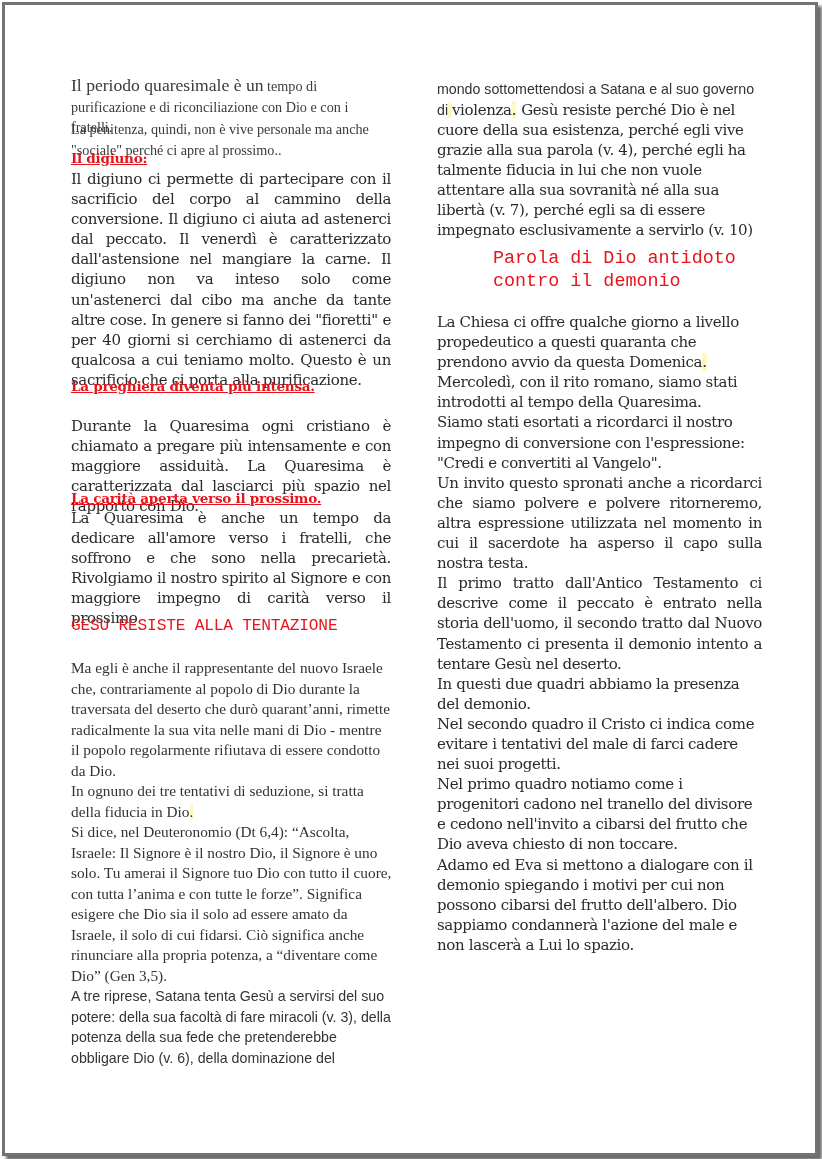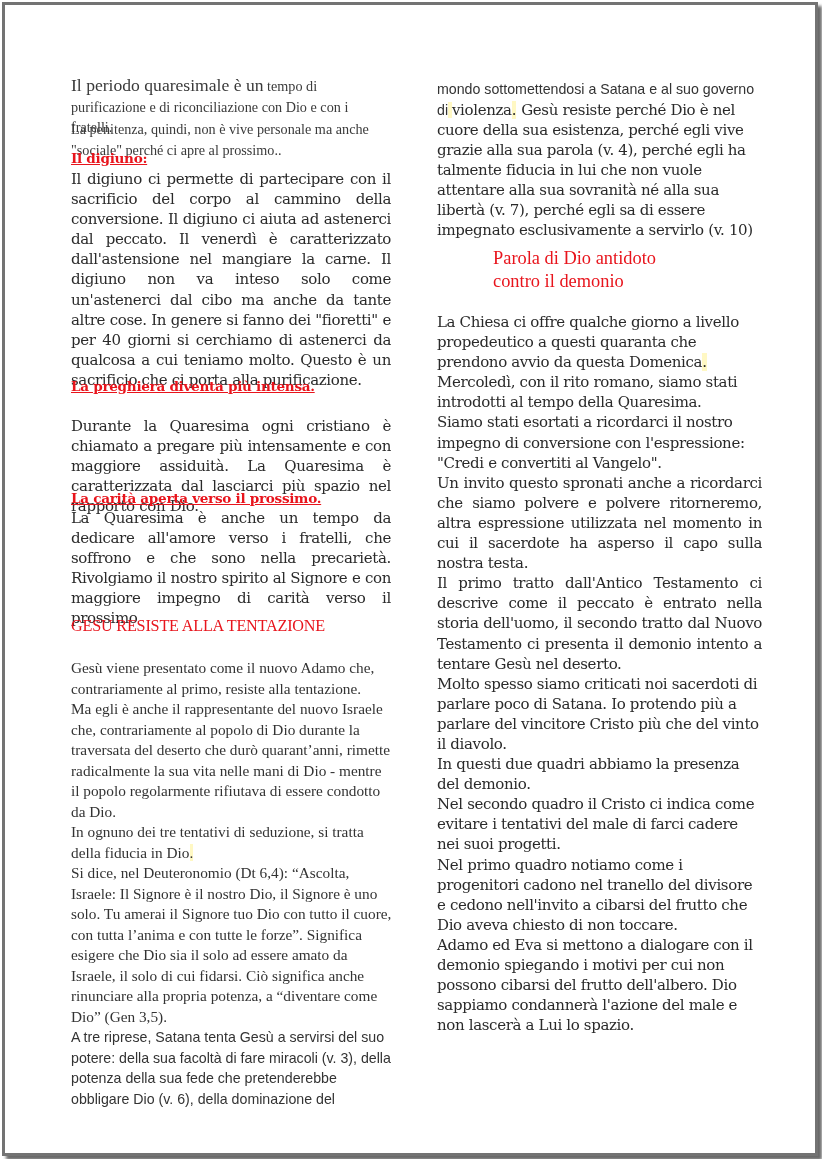--- a/index.html
+++ b/index.html
@@ -20,21 +20,21 @@
   .col-right { left: 432px; width: 325px; }
   p { margin: 0; }
   .ser { font-family: "Liberation Serif", serif; }
   .dv { font-family: "DejaVu Serif", serif; font-size: 15px; line-height: 20.1px; letter-spacing: -0.35px; }
   .tnr { font-family: "Liberation Serif", serif; font-size: 15.3px; line-height: 20.5px; }
   .sans { font-family: "Liberation Sans", "DejaVu Sans", sans-serif; font-size: 14.2px; line-height: 20.5px; color: #333; }
   .sec-head {
     font-family: "DejaVu Serif", serif; font-weight: bold; font-size: 13.6px;
     text-decoration: underline; color: #e8141c; line-height: 19px; letter-spacing: -0.3px;
   }
-  .title-red { font-family: Liberation Serif, serif; color: #e8141c; }
+  .title-red { font-family: Liberation Mono, monospace; color: #e8141c; }
   .hl { background: #fff8c4; }
   .just { text-align: justify; }
 </style>
 </head>
 <body>
 
 <div class="page">
 
   <div class="col col-left">
     <p class="ser" style="position:absolute; top:70px; width:322px; font-size:14.2px; line-height:20.6px; color:#3a3a3a;">
@@ -47,21 +47,20 @@
 
     <div class="sec-head" style="position:absolute; top:372px;">La preghiera diventa più intensa.</div>
     <p class="dv just" style="position:absolute; top:391px; width:320px;margin-top:20px;">Durante la Quaresima ogni cristiano è chiamato a pregare più intensamente e con maggiore assiduità. La Quaresima è caratterizzata dal lasciarci più spazio nel rapporto con Dio.</p>
 
     <div class="sec-head" style="position:absolute; top:484px;">La carità aperta verso il prossimo.</div>
     <p class="dv just" style="position:absolute; top:503px; width:320px;">La Quaresima è anche un tempo da dedicare all'amore verso i fratelli, che soffrono e che sono nella precarietà. Rivolgiamo il nostro spirito al Signore e con maggiore impegno di carità verso il prossimo</p>
 
     <div class="title-red" style="position:absolute; top:612px; left:0px; font-size:16.2px; letter-spacing:-0.2px;">GESU RESISTE ALLA TENTAZIONE</div>
 
     <div class="tnr" style="position:absolute; top:653px; width:322px; color:#333;">
-      <p>Gesù viene presentato come il nuovo Adamo che, contrariamente al primo, resiste alla tentazione.</p>
       <p>Ma egli è anche il rappresentante del nuovo Israele che, contrariamente al popolo di Dio durante la traversata del deserto che durò quarant’anni, rimette radicalmente la sua vita nelle mani di Dio - mentre il popolo regolarmente rifiutava di essere condotto da Dio.</p>
       <p><span>In ognuno dei tre tentativi di seduzione, si tratta della fiducia in Dio</span><span class="hl">.</span></p>
       <p>Si dice, nel Deuteronomio (Dt 6,4): “Ascolta, Israele: Il Signore è il nostro Dio, il Signore è uno solo. Tu amerai il Signore tuo Dio con tutto il cuore, con tutta l’anima e con tutte le forze”. Significa esigere che Dio sia il solo ad essere amato da Israele, il solo di cui fidarsi. Ciò significa anche rinunciare alla propria potenza, a “diventare come Dio” (Gen 3,5).</p>
       <p class="sans">A tre riprese, Satana tenta Gesù a servirsi del suo potere: della sua facoltà di fare miracoli (v. 3), della potenza della sua fede che pretenderebbe obbligare Dio (v. 6), della dominazione del</p>
     </div>
   </div>
 
   <div class="col col-right">
     <p style="position:absolute; top:74px; width:325px;">
       <span class="sans">mondo sottomettendosi a Satana e al suo governo di</span><span class="hl sans">&nbsp;</span><span class="dv">violenza</span><span class="dv hl">.</span>
@@ -72,20 +71,19 @@
       <div>Parola di Dio antidoto</div>
       <div>contro il demonio</div>
     </div>
 
     <div class="dv" style="position:absolute; top:307px; width:325px;">
       <p><span>La Chiesa ci offre qualche giorno a livello propedeutico a questi quaranta che prendono avvio da questa Domenica</span><span class="hl">.</span></p>
       <p>Mercoledì, con il rito romano, siamo stati introdotti al tempo della Quaresima.</p>
       <p>Siamo stati esortati a ricordarci il nostro impegno di conversione con l'espressione: "Credi e convertiti al Vangelo".</p>
       <p class="just">Un invito questo spronati anche a ricordarci che siamo polvere e polvere ritorneremo, altra espressione utilizzata nel momento in cui il sacerdote ha asperso il capo sulla nostra testa.</p>
       <p class="just">Il primo tratto dall'Antico Testamento ci descrive come il peccato è entrato nella storia dell'uomo, il secondo tratto dal Nuovo Testamento ci presenta il demonio intento a tentare Gesù nel deserto.</p>
-      <p>Molto spesso siamo criticati noi sacerdoti di parlare poco di Satana. Io protendo più a parlare del vincitore Cristo più che del vinto il diavolo.</p>
       <p>In questi due quadri abbiamo la presenza del demonio.</p>
       <p>Nel secondo quadro il Cristo ci indica come evitare i tentativi del male di farci cadere nei suoi progetti.</p>
       <p>Nel primo quadro notiamo come i progenitori cadono nel tranello del divisore e cedono nell'invito a cibarsi del frutto che Dio aveva chiesto di non toccare.</p>
       <p>Adamo ed Eva si mettono a dialogare con il demonio spiegando i motivi per cui non possono cibarsi del frutto dell'albero. Dio sappiamo condannerà l'azione del male e non lascerà a Lui lo spazio.</p>
     </div>
   </div>
 </div>
 
 </body></html>

